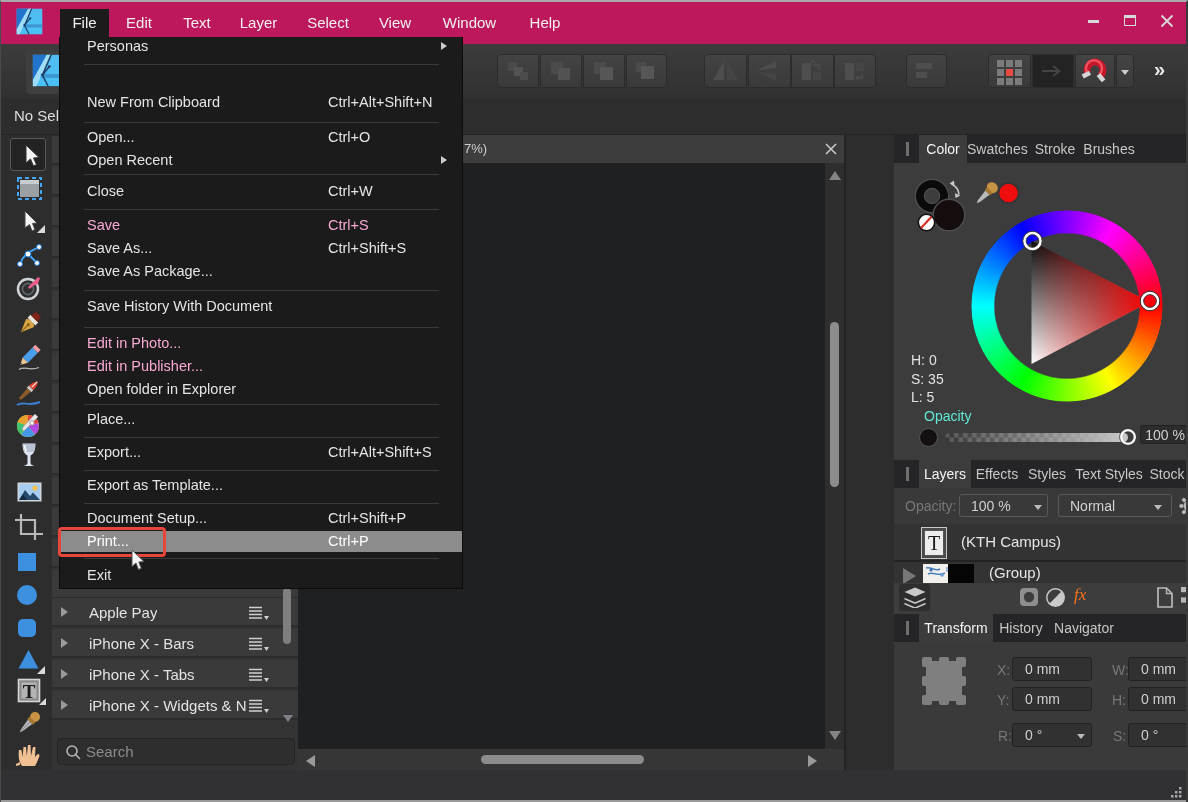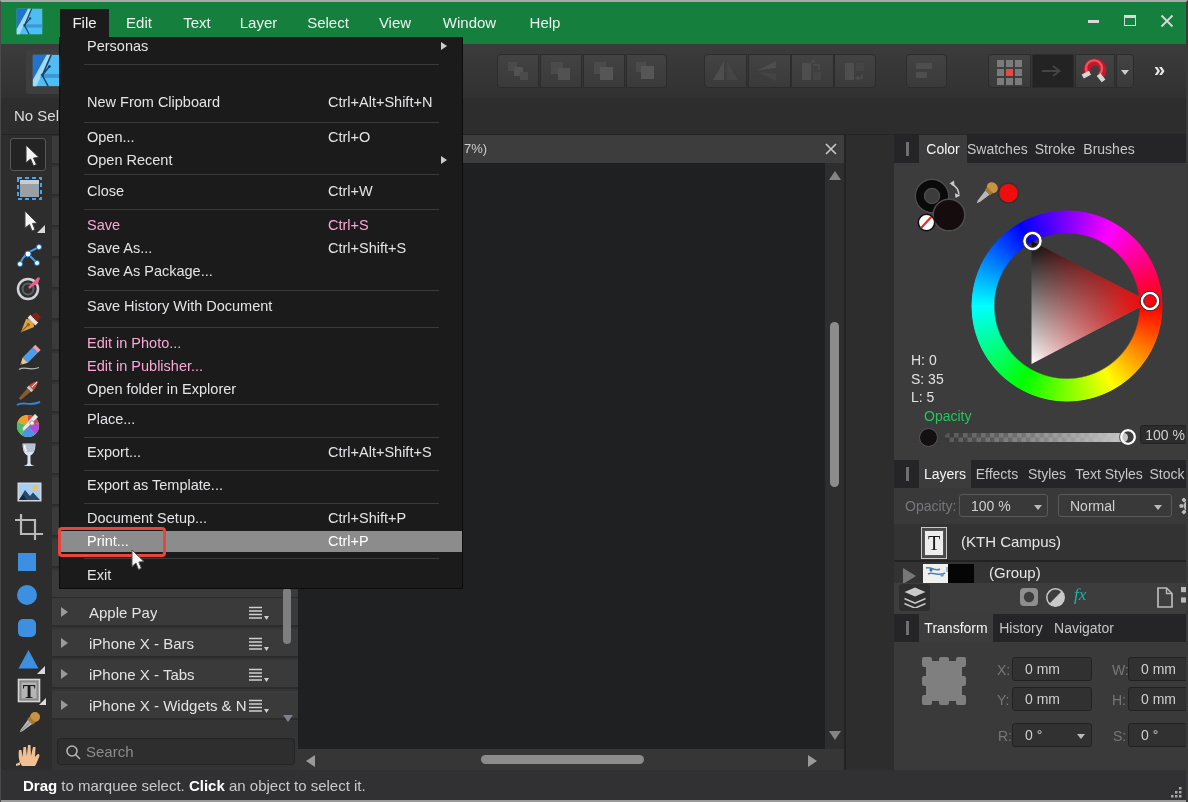--- a/index.html
+++ b/index.html
@@ -3,21 +3,21 @@
 <meta charset="utf-8">
 <style>
   * { margin:0; padding:0; box-sizing:border-box; }
   html,body { width:1188px; height:802px; overflow:hidden; background:#2d2d2e;
     font-family:"Liberation Sans", sans-serif; }
   #win { position:absolute; left:0; top:0; width:1188px; height:802px;
     background:#2d2d2e; overflow:hidden;
     border-top:2px solid #a9a9a9; border-left:1px solid #4a4a4a; border-right:2px solid #3a3a3a; }
   .abs { position:absolute; }
   
-  #menubar { position:absolute; left:0; top:0; width:100%; height:42px; background:#15803d; }
+  #menubar { position:absolute; left:0; top:0; width:100%; height:42px; background:#be185d; }
   .mitem { position:absolute; top:0; height:42px; line-height:42px; color:#f0f0f0;
     font-size:15px; text-align:center; }
   .winbtn { position:absolute; color:#d9d9d9; }
   
   #toolbar { position:absolute; left:0; top:42px; width:100%; height:54px;
     background:linear-gradient(#3c3c3c,#313131); }
   .tbtn { position:absolute; top:10px; height:34px; background:linear-gradient(#434344,#3a3a3b);
     border:1px solid #2c2c2c; }
   
   #ctxbar { position:absolute; left:0; top:96px; width:100%; height:37px; background:#2d2d2e;
@@ -485,21 +485,21 @@
       <circle cx="61.5" cy="31" r="6.3" fill="none" stroke="#3a3a3a" stroke-width="1"></circle>
     </svg>
     <svg class="abs" style="left:245px;top:155px" width="24" height="24">
       <circle cx="11" cy="11" r="8" fill="none" stroke="#fff" stroke-width="3.2"></circle>
       <circle cx="11" cy="11" r="9.8" fill="none" stroke="#333" stroke-width="1"></circle>
       <circle cx="11" cy="11" r="6.3" fill="none" stroke="#333" stroke-width="1"></circle>
     </svg>
     <div class="abs" style="left:17px;top:217px;color:#e2e2e2;font-size:14px;">H: 0</div>
     <div class="abs" style="left:17px;top:236px;color:#e2e2e2;font-size:14px;">S: 35</div>
     <div class="abs" style="left:17px;top:254px;color:#e2e2e2;font-size:14px;">L: 5</div>
-    <div class="abs" style="left:30px;top:273px;color:#22c55e;font-size:14px;">Opacity</div>
+    <div class="abs" style="left:30px;top:273px;color:#5eead4;font-size:14px;">Opacity</div>
     <div class="abs" style="left:25px;top:293px;width:19px;height:19px;border-radius:50%;background:#141011;border:1.5px solid #55555a"></div>
     <svg class="abs" style="left:51px;top:298px" width="183" height="9">
       <defs>
         <pattern id="chk" width="9" height="9" patternUnits="userSpaceOnUse">
           <rect width="9" height="9" fill="#2e2e2f"></rect>
           <rect width="4.5" height="4.5" fill="#515152"></rect>
             <rect x="4.5" y="4.5" width="4.5" height="4.5" fill="#515152"></rect>
         </pattern>
         <linearGradient id="opg" x1="0" y1="0" x2="1" y2="0">
           <stop offset="0" stop-color="#cdcdcd" stop-opacity="0.05"></stop>
@@ -609,21 +609,21 @@
           </g>
         </svg>
       <svg class="abs" style="left:126px;top:5px" width="19" height="19">
           <rect x="0" y="0" width="18" height="18" rx="4" fill="#8e8e8f"></rect>
           <circle cx="9" cy="9" r="5.2" fill="#3d3d3e"></circle>
         </svg>
       <svg class="abs" style="left:152px;top:5px" width="20" height="20">
           <circle cx="9.5" cy="9.5" r="8.7" fill="#3d3d3e" stroke="#c9c9c9" stroke-width="1.5"></circle>
           <path d="M9.5 0.8 A 8.7 8.7 0 0 1 9.5 18.2 Z" fill="#c9c9c9" transform="rotate(45 9.5 9.5)"></path>
         </svg>
-      <div class="abs" style="left:180px;top:2px;color:#14b8a6;font-size:17px;font-style:italic;font-family:'Liberation Serif',serif;"><i>fx</i></div>
+      <div class="abs" style="left:180px;top:2px;color:#f97316;font-size:17px;font-style:italic;font-family:'Liberation Serif',serif;"><i>fx</i></div>
       <svg class="abs" style="left:262px;top:4px" width="18" height="21">
           <path d="M2 1 L10.5 1 L16 6.5 L16 20 L2 20 Z" fill="none" stroke="#b9b9ba" stroke-width="1.7"></path>
           <path d="M10.5 1 L10.5 6.5 L16 6.5" fill="none" stroke="#b9b9ba" stroke-width="1.4"></path>
         </svg>
       <svg class="abs" style="left:287px;top:4px" width="21" height="21">
         <g fill="#b9b9ba">
             <rect x="0" y="0" width="5.2" height="5.2"></rect>
             <rect x="10.4" y="0" width="5.2" height="5.2"></rect>
             <rect x="5.2" y="5.2" width="5.2" height="5.2"></rect>
             <rect x="15.6" y="5.2" width="5.2" height="5.2"></rect>
@@ -683,21 +683,20 @@
         <div class="abs" style="left:64px;top:10px;width:0;height:0;border-top:5px solid #bbb;border-left:4.5px solid transparent;border-right:4.5px solid transparent"></div>
       </div>
       <div class="dimlab" style="left:219px;top:86px;">S:</div>
       <div class="fld" style="left:234px;top:81px;width:80px;height:24px;line-height:23px;"><span style="margin-left:12px">0 °</span>
         <div class="abs" style="left:64px;top:10px;width:0;height:0;border-top:5px solid #bbb;border-left:4.5px solid transparent;border-right:4.5px solid transparent"></div>
       </div>
     </div>
   </div>
 
   <div id="statusbar">
-    <div class="abs" style="left:22px;top:0;"><b style="color:#fff">Drag</b> to marquee select. <b style="color:#fff">Click</b> an object to select it.</div>
     <svg class="abs" style="left:1166px;top:15px;" width="18" height="16">
       <g fill="#a8a8a9">
         <rect x="12" y="2" width="2.5" height="2.5"></rect>
         <rect x="8" y="6" width="2.5" height="2.5"></rect>
           <rect x="12" y="6" width="2.5" height="2.5"></rect>
         <rect x="4" y="10" width="2.5" height="2.5"></rect>
           <rect x="8" y="10" width="2.5" height="2.5"></rect>
           <rect x="12" y="10" width="2.5" height="2.5"></rect>
       </g>
     </svg>

